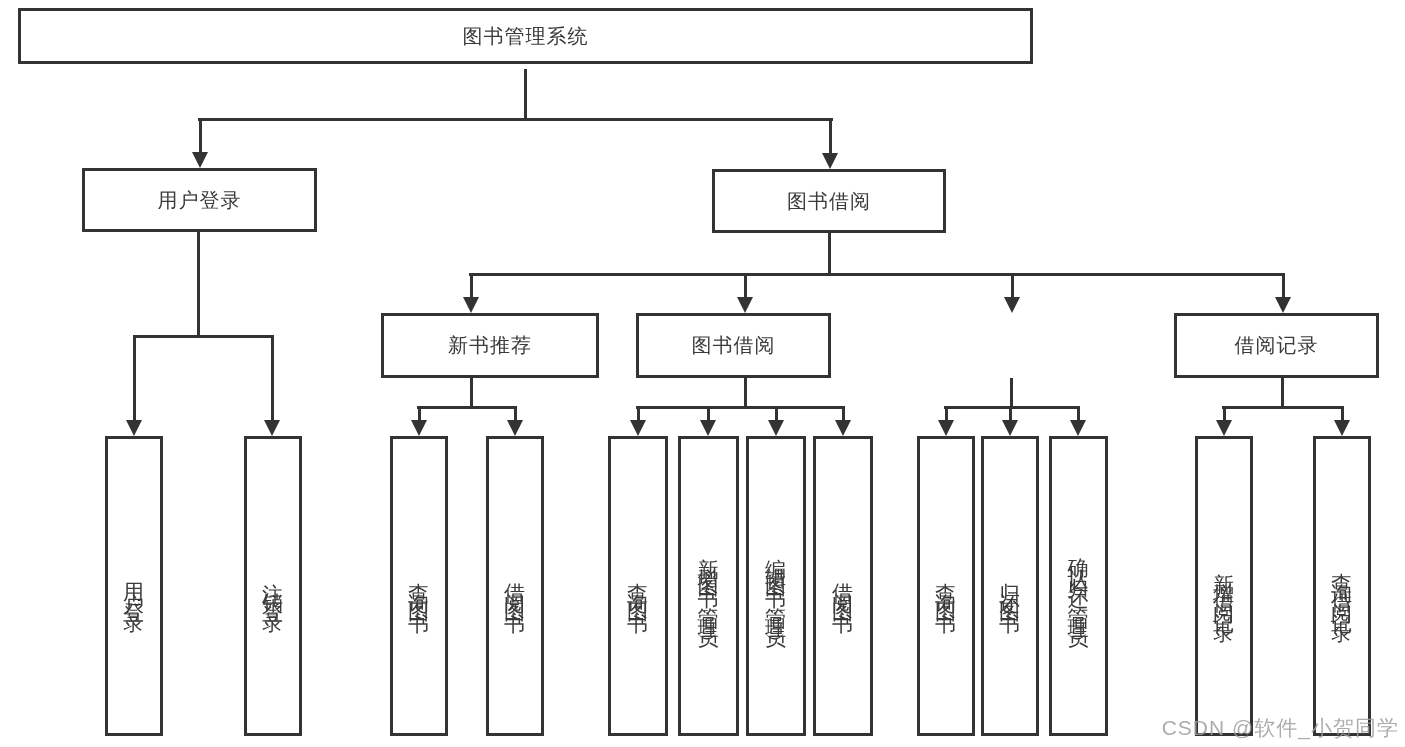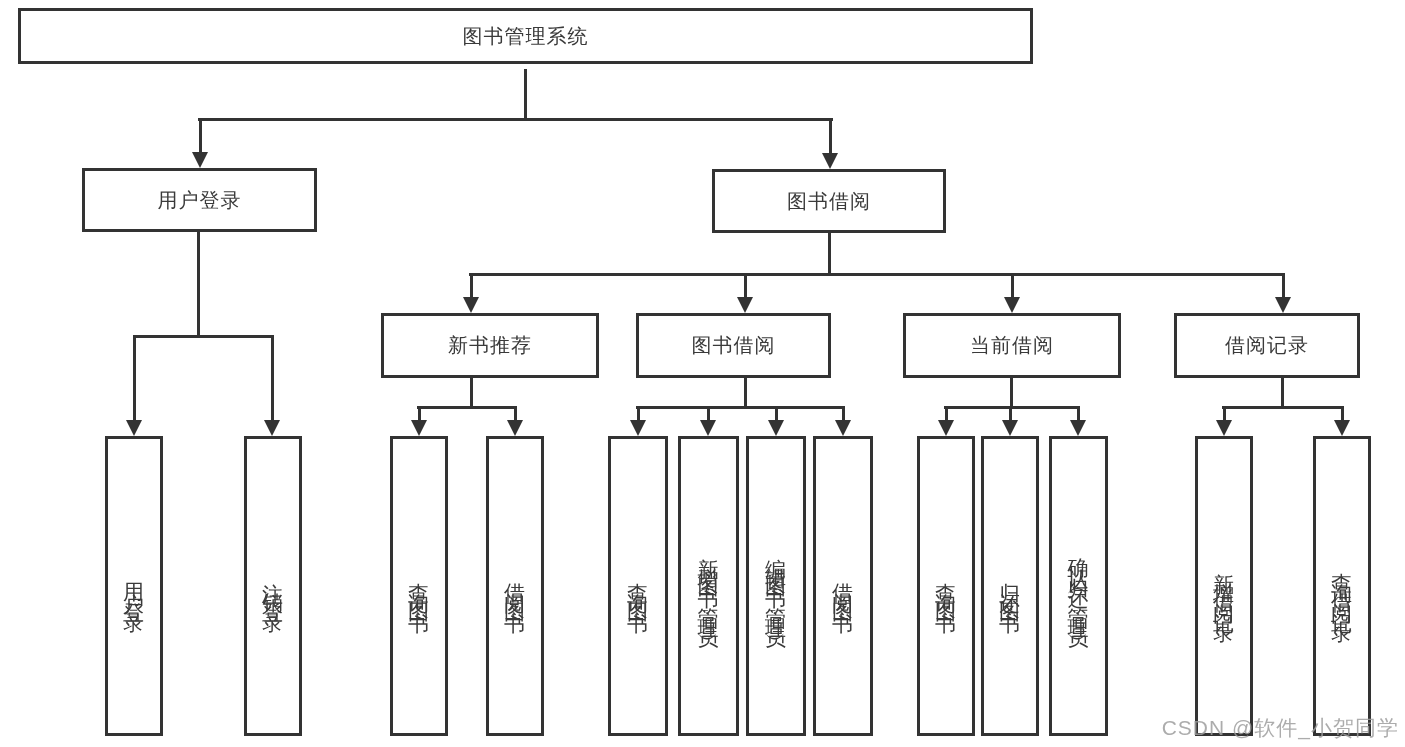--- a/index.html
+++ b/index.html
@@ -176,24 +176,21 @@
   <div class="box h" style="left:712px; top:169px; width:234px; height:64px;">
     <span>图书借阅</span>
   </div>
 
   <div class="box h" style="left:362px; top:313px; width:218px; height:65px;margin-left:19px;">
     <span>新书推荐</span>
   </div>
   <div class="box h" style="left:636px; top:313px; width:195px; height:65px;">
     <span>图书借阅</span>
   </div>
-  <div class="box h" style="left:903px; top:313px; width:218px; height:65px;">
-    <span>当前借阅</span>
-  </div>
-  <div class="box h" style="left:1174px; top:313px; width:186px; height:65px;">
+  <div class="box h" style="left:1174px; top:313px; width:205px; height:65px;">
     <span>借阅记录</span>
   </div>
 
   <div class="box v" style="left:105px; top:436px; width:58px; height:300px;">
     <span>用户登录</span>
   </div>
   <div class="box v" style="left:244px; top:436px; width:58px; height:300px;">
     <span>注销登录</span>
   </div>
 

